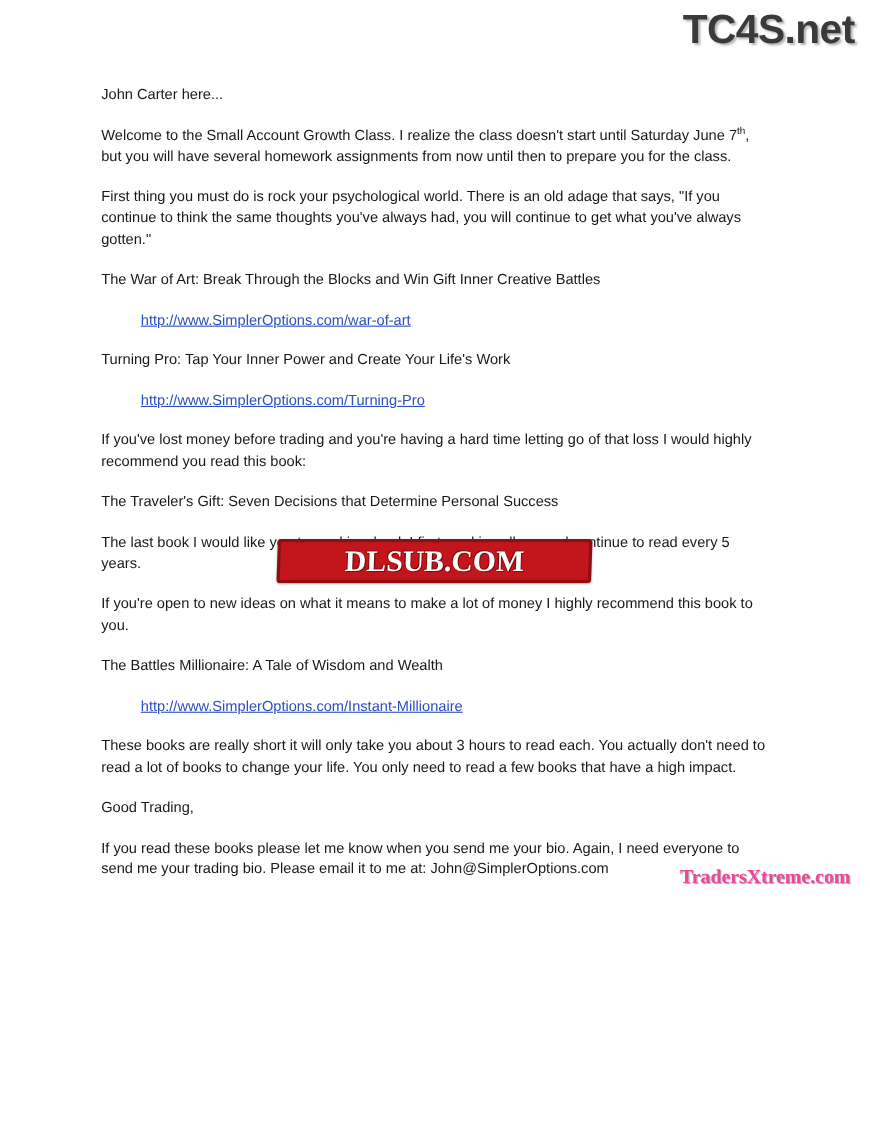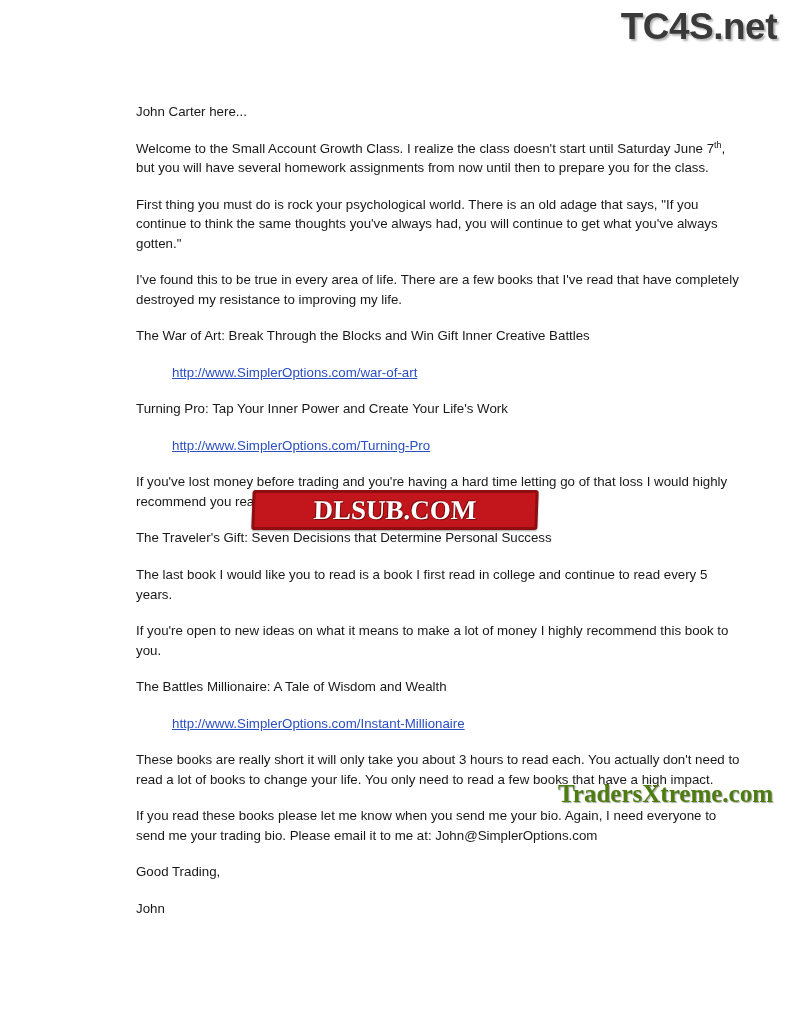--- a/index.html
+++ b/index.html
@@ -30,26 +30,25 @@
     font-size: 37px;
     letter-spacing: -0.5px;
     color: #3a3a3a;
     text-shadow: 2px 2px 2px rgba(120,120,120,0.55);
     user-select: none;
   }
   
   .doc {
     position: absolute;
     left: 92px;
-    top: 102px;
+    top: 76px;
     width: 606px;
     font-size: 13.3px;
     line-height: 1.47;
     color: #181818;
-    margin-left: 44px;
   }
   .doc p {
     margin: 0 0 17px 0;
   }
   .doc a {
     color: #2b4fc0;
     text-decoration: underline;
     word-break: break-word;
     padding-left: 36px;
   }
@@ -83,22 +82,22 @@
     text-shadow: 1px 1px 0 #7d0c0f, -1px -1px 0 #7d0c0f;
     white-space: nowrap;
   }
   
   .tx-watermark {
     position: absolute;
     right: 18px;
     bottom: 16px;
     font-family: "Liberation Serif", serif;
     font-weight: bold;
-    font-size: 25px;
-    color: #4d7c0f;
+    font-size: 18px;
+    color: #ec4899;
     text-shadow: 1px 1px 1px rgba(0,0,0,0.35);
     white-space: nowrap;
     user-select: none;
   }
 </style>
 </head>
 <body>
 
 <div class="page">
 
@@ -107,21 +106,20 @@
   <div class="doc">
 
     <p>John Carter here...</p>
 
     <p>
       <span>Welcome to the Small Account Growth Class. I realize the class doesn't start until Saturday June 7</span><sup>th</sup><span>, but you will have several homework assignments from now until then to prepare you for the class.</span>
     </p>
 
     <p>First thing you must do is rock your psychological world. There is an old adage that says, "If you continue to think the same thoughts you've always had, you will continue to get what you've always gotten."</p>
 
-    <p>I've found this to be true in every area of life. There are a few books that I've read that have completely destroyed my resistance to improving my life.</p>
 
     <p>The War of Art: Break Through the Blocks and Win Gift Inner Creative Battles</p>
 
     <p>
       <a href="#">http://www.SimplerOptions.com/war-of-art</a>
     </p>
 
     <p>Turning Pro: Tap Your Inner Power and Create Your Life's Work</p>
 
     <p>
@@ -139,25 +137,24 @@
 
     <p>The Battles Millionaire: A Tale of Wisdom and Wealth</p>
 
     <p>
       <a href="#">http://www.SimplerOptions.com/Instant-Millionaire</a>
     </p>
 
     <p>These books are really short it will only take you about 3 hours to read each. You actually don't need to read a lot of books to change your life. You only need to read a few books that have a high impact.</p>
 
 
+    <p>Good Trading,</p>
+
     <p>If you read these books please let me know when you send me your bio. Again, I need everyone to send me your trading bio. Please email it to me at: John@SimplerOptions.com</p>
 
-    <p>Good Trading,</p>
-
-    <p>John</p>
 
   </div>
 
   <div class="dlsub-stamp">
     <span>DLSUB.COM</span>
   </div>
 
   <div class="tx-watermark">TradersXtreme.com</div>
 
 </div>

